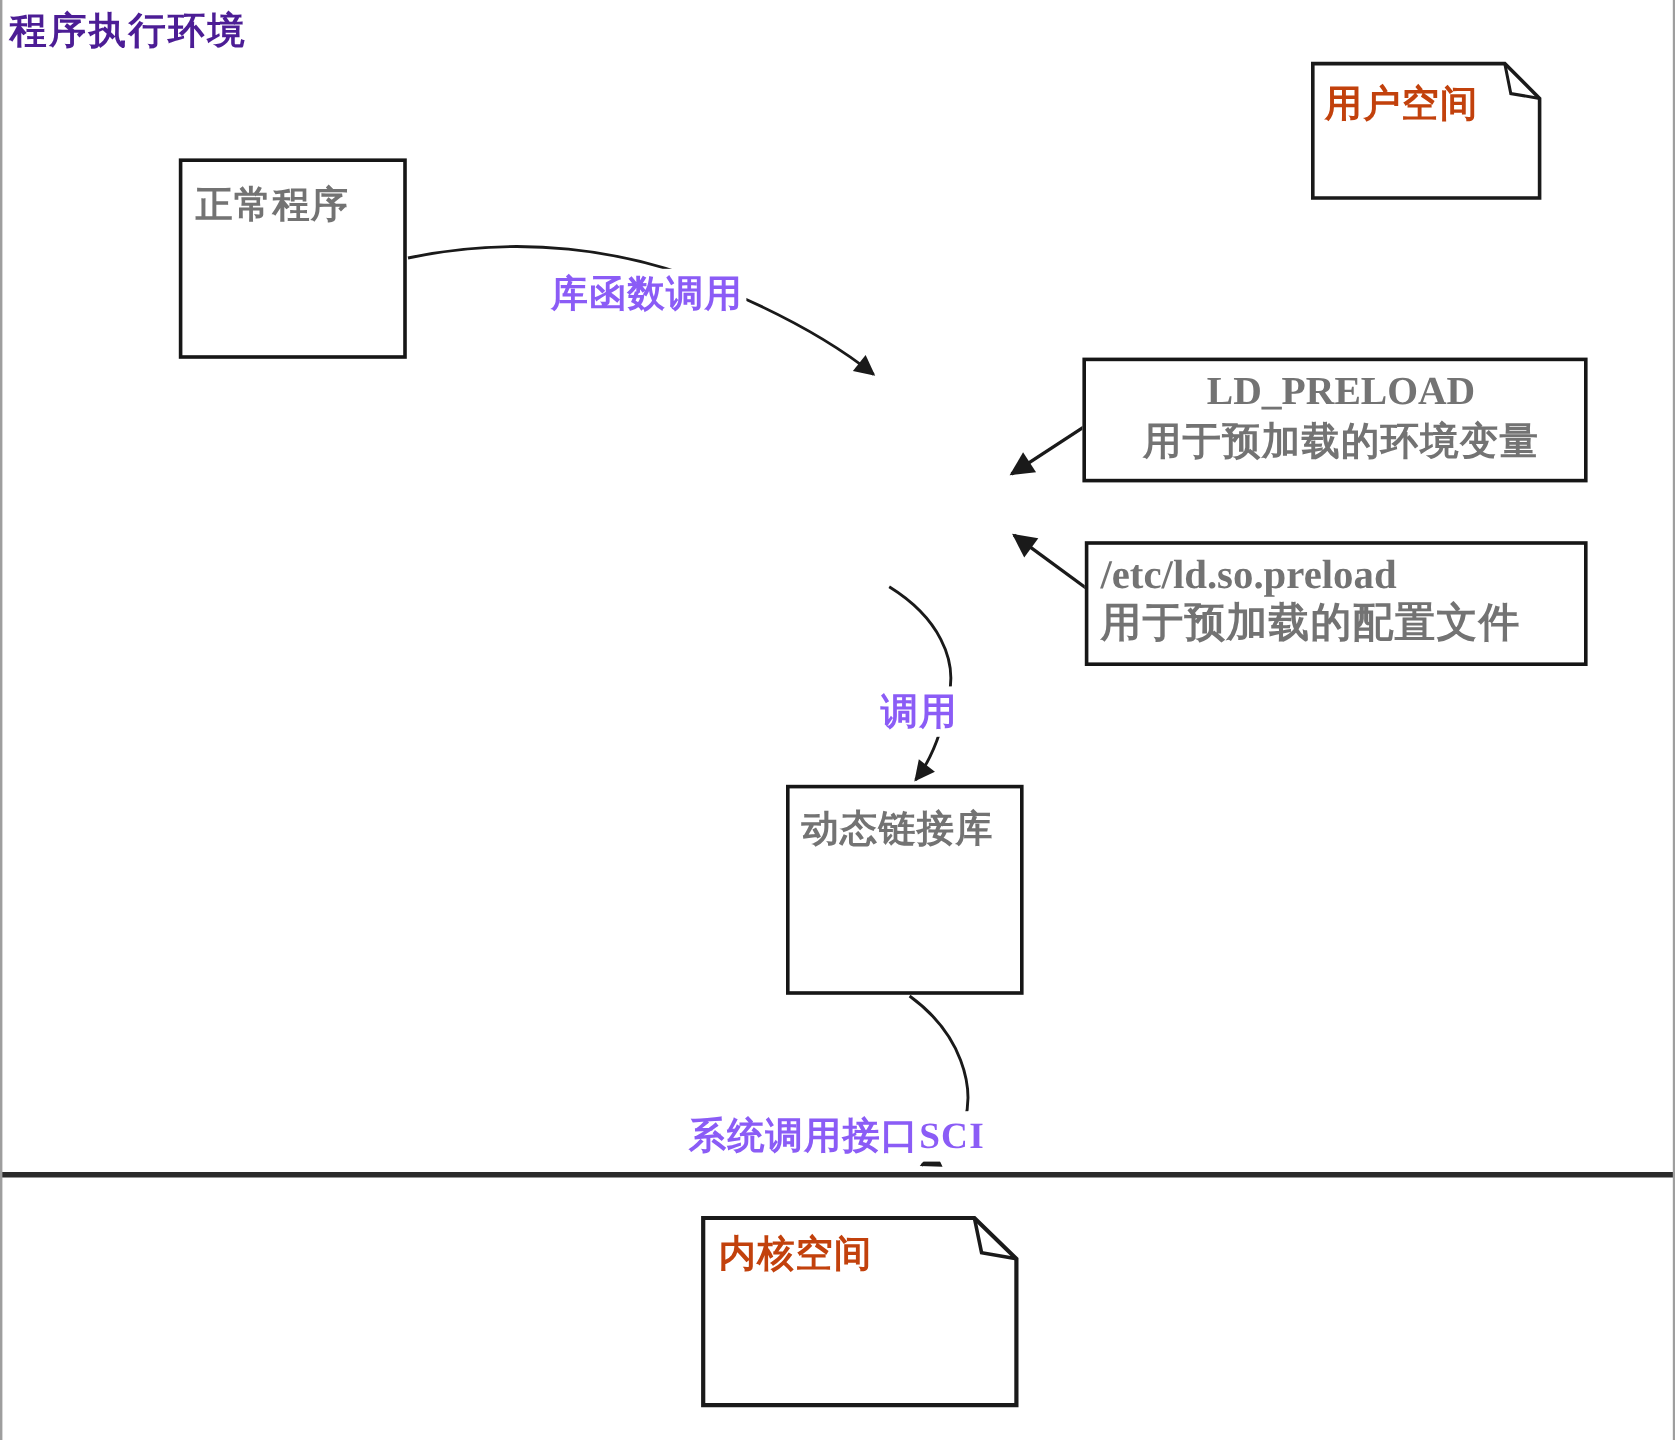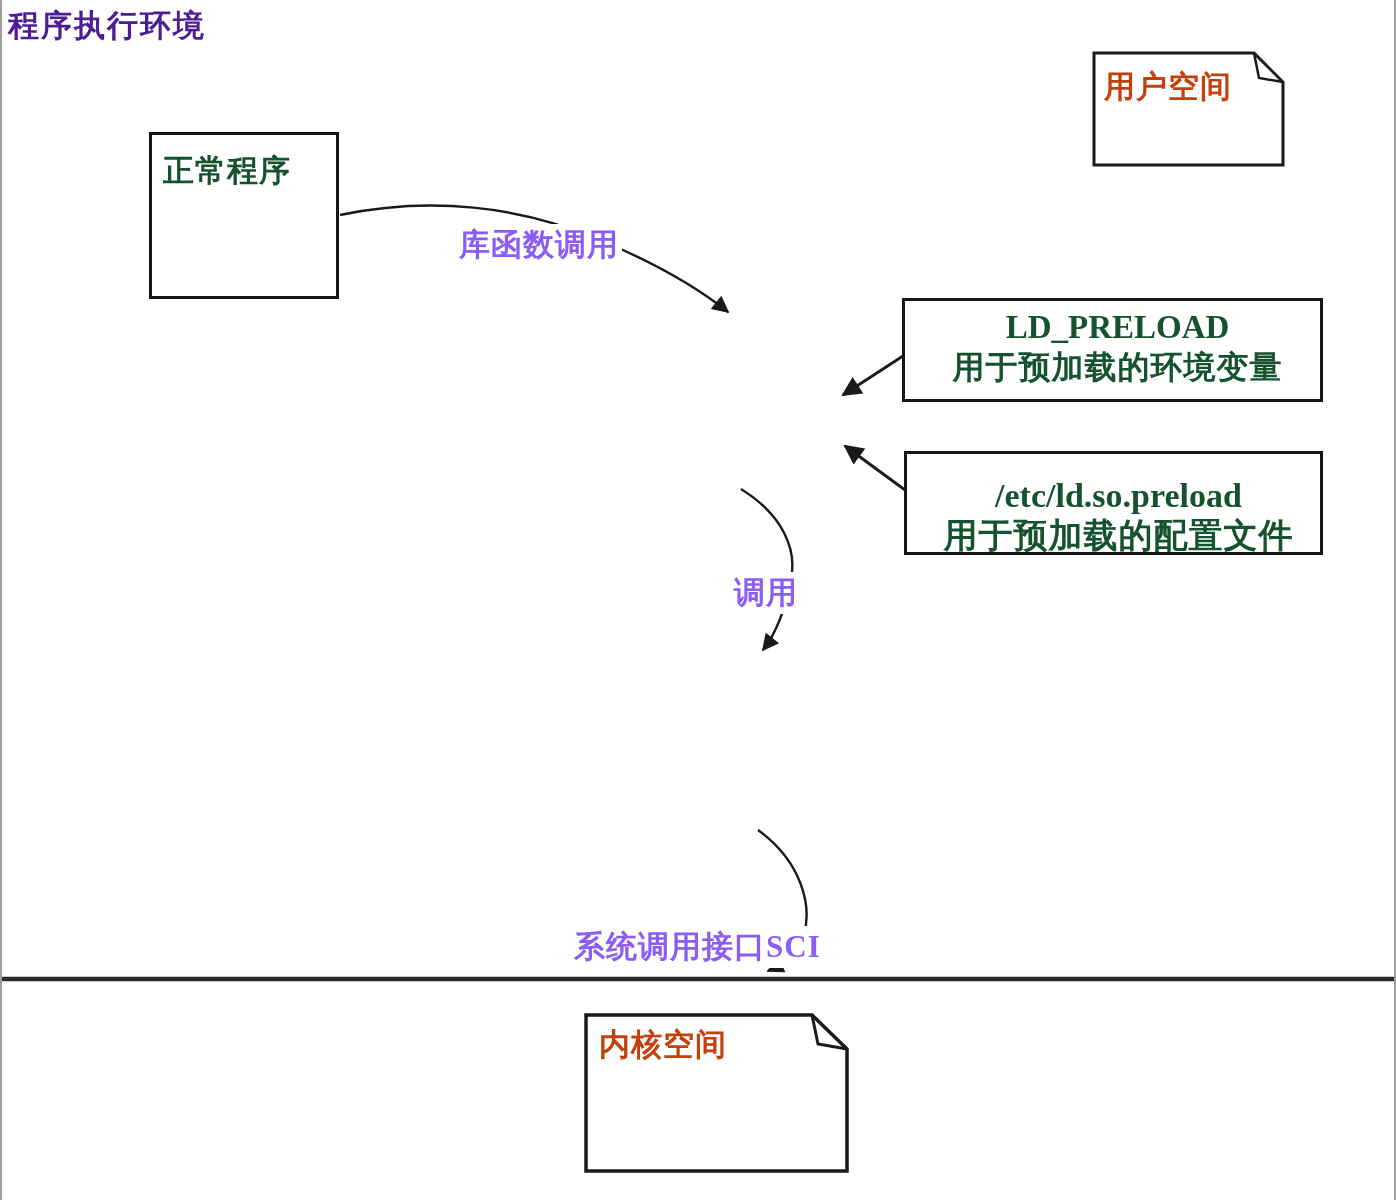--- a/index.html
+++ b/index.html
@@ -31,37 +31,37 @@
     top: 0;
     width: 1396px;
     height: 1200px;
   }
 
   .box {
     position: absolute;
     border: 3px solid #161616;
     background: #ffffff;
     box-sizing: border-box;
-    color: #14532d;
+    color: #737373;
   }
   .box .cjk-label {
     display: block;
     font-size: 31px;
     font-weight: 600;
     letter-spacing: 1px;
     line-height: 46px;
     white-space: nowrap;
   }
 
   #normal-program   { left: 149px; top: 132px; width: 190px; height: 167px; padding: 13px 0 0 11px; }
   #preloader-box    { left: 640px; top: 321px; width: 190px; height: 167px; padding: 5px 0 0 9px;  }
   #dynamic-lib-box  { left: 655px; top: 654px; width: 198px; height: 175px; padding: 11px 0 0 10px; }
 
   #ld-preload-box   { left: 902px; top: 298px; width: 421px; height: 104px; padding: 6px 0 0 10px; text-align: center; }
-  #etc-preload-box  { left: 904px; top: 451px; width: 419px; height: 104px; padding: 22px 0 0 10px; text-align: center; }
+  #etc-preload-box  { left: 904px; top: 451px; width: 419px; height: 104px; padding: 6px 0 0 10px; }
   .env-name {
     display: block;
     font-size: 33px;
     font-weight: bold;
     line-height: 40px;
     white-space: nowrap;
   }
   .env-desc {
     display: block;
     font-size: 32px;
@@ -147,20 +147,23 @@
   <div class="page-edge left"></div>
   <div class="page-edge right"></div>
 
   <div id="diagram-title">程序执行环境</div>
 
   <div class="box" id="normal-program">
     <span class="cjk-label">正常程序</span>
   </div>
 
 
+  <div class="box" id="dynamic-lib-box">
+    <span class="cjk-label">动态链接库</span>
+  </div>
 
   <div class="box" id="ld-preload-box">
     <span class="env-name">LD_PRELOAD</span>
     <span class="env-desc">用于预加载的环境变量</span>
   </div>
 
   <div class="box" id="etc-preload-box">
     <span class="env-name">/etc/ld.so.preload</span>
     <span class="env-desc">用于预加载的配置文件</span>
   </div>

